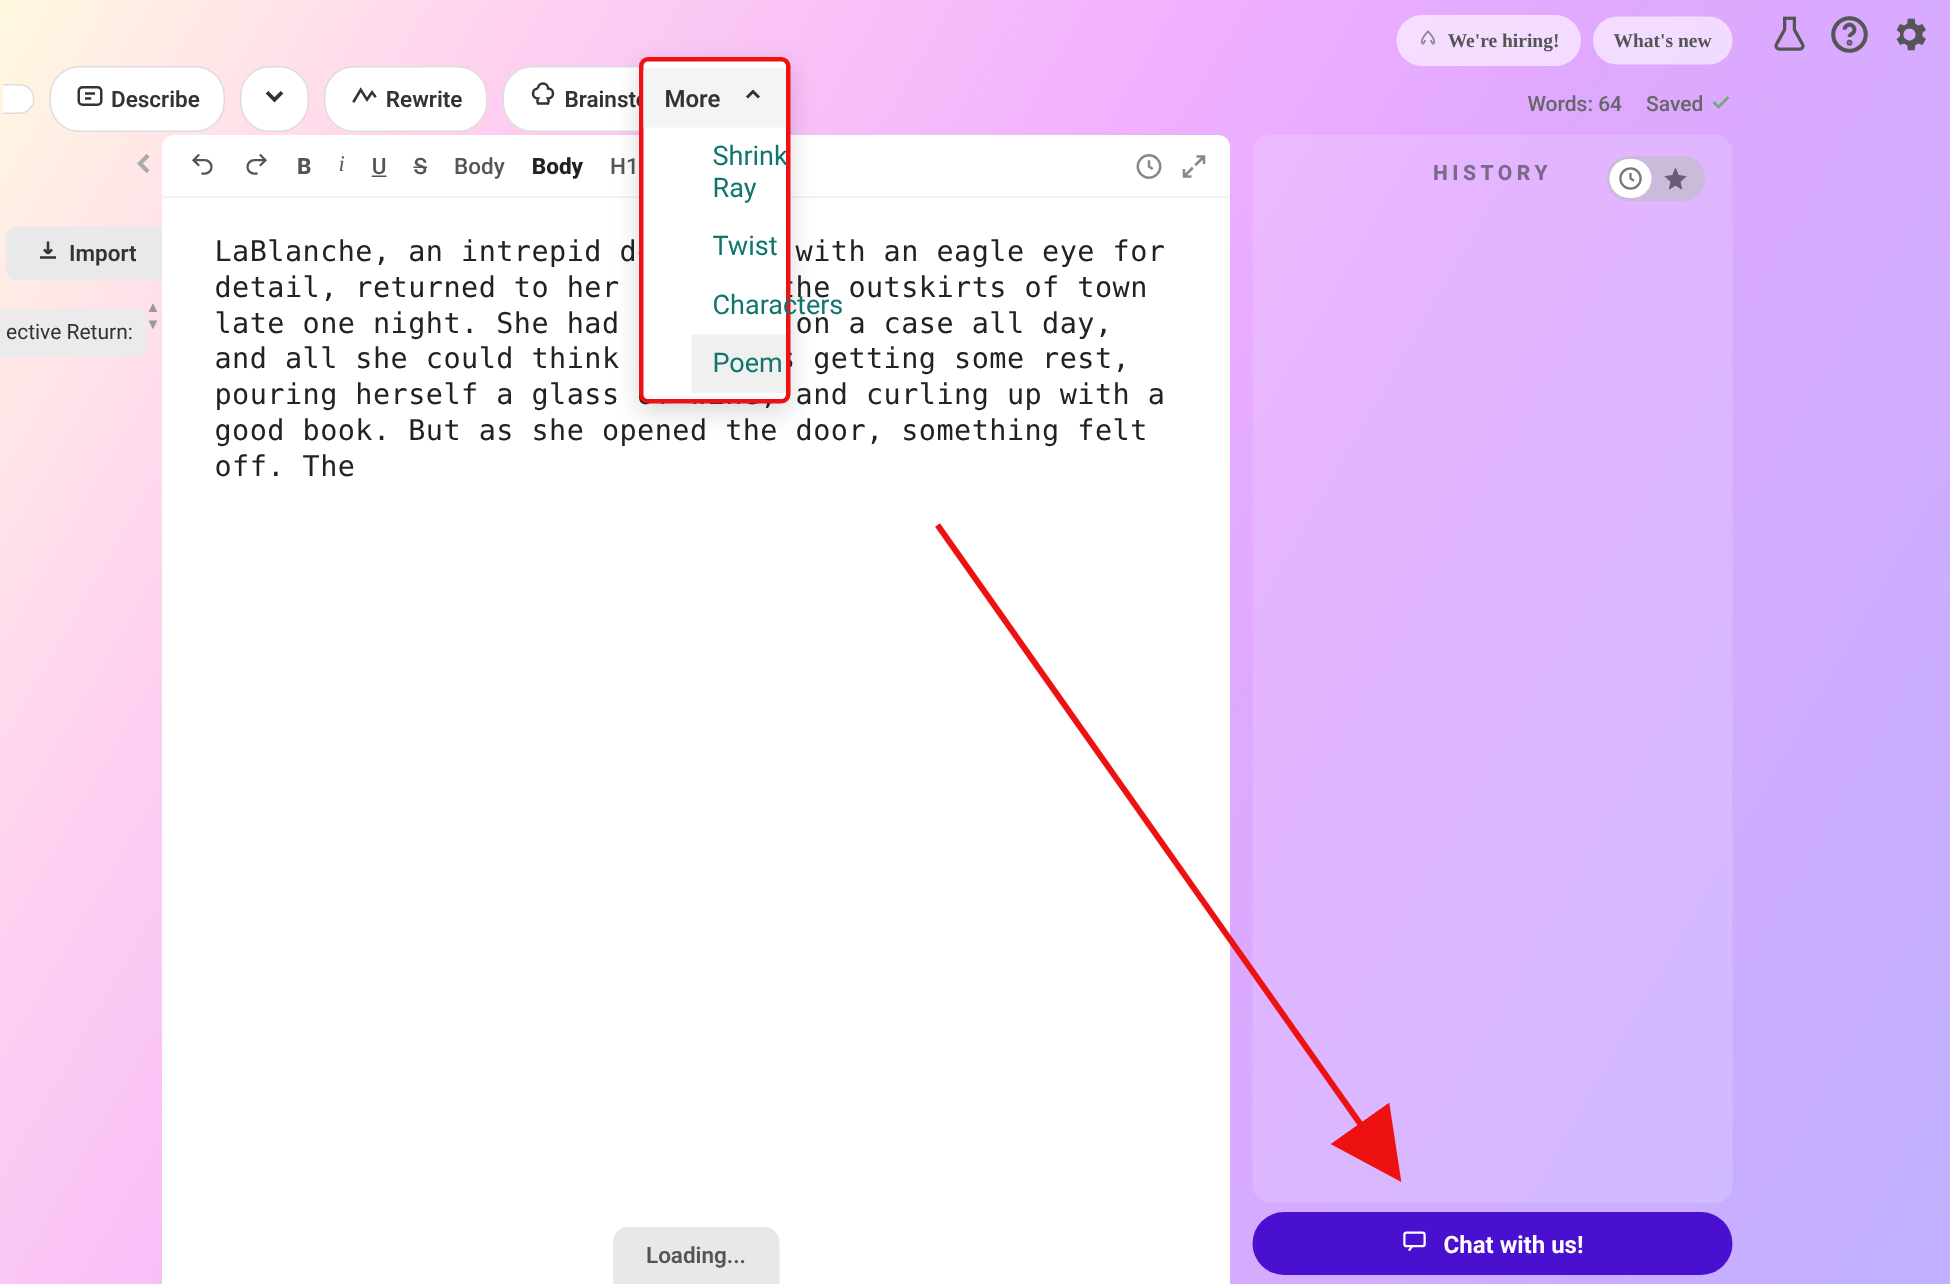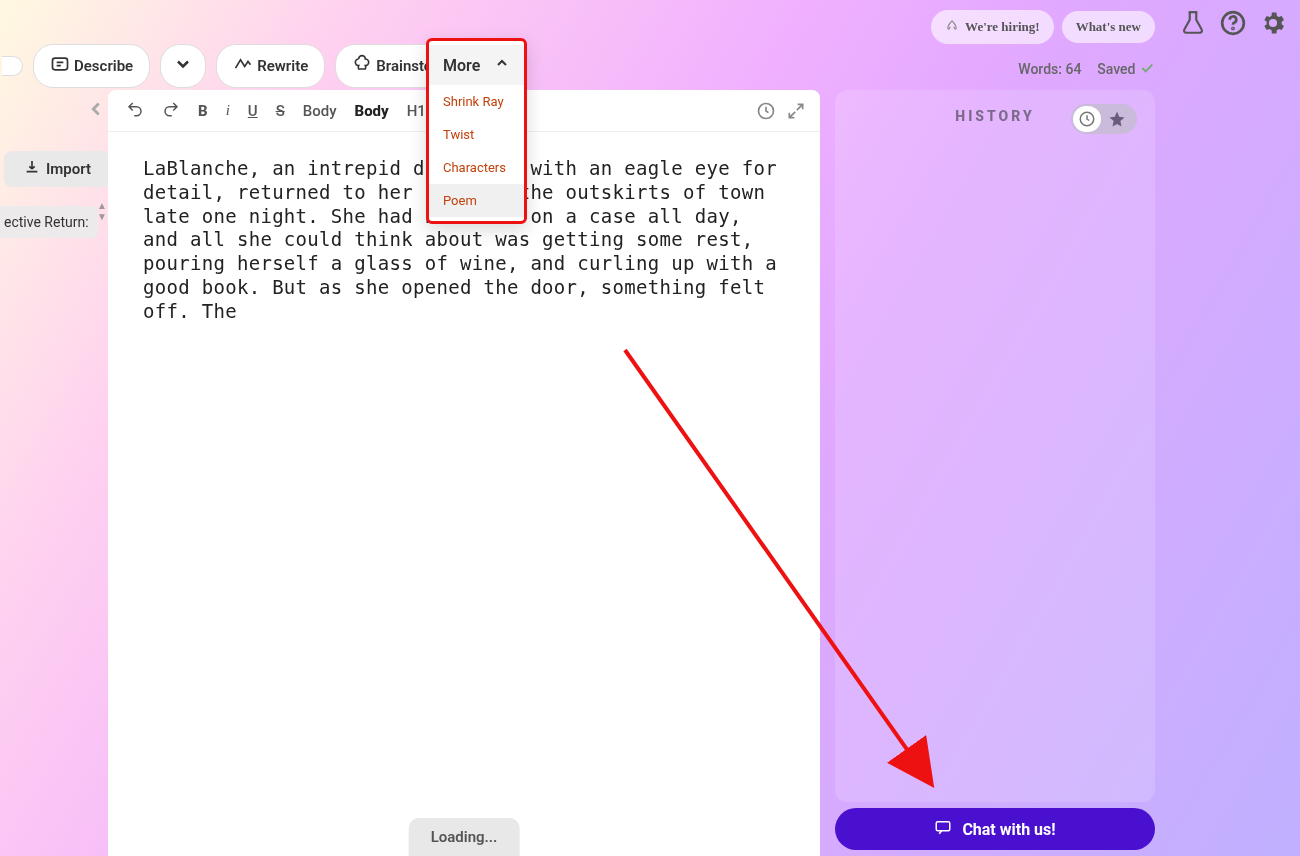--- a/index.html
+++ b/index.html
@@ -225,23 +225,24 @@
     padding: 10px 14px;
     font-size: 16px;
     font-weight: 600;
     color: #333;
     cursor: pointer;
     background: #f4f4f4;
     border-radius: 3px 3px 0 0;
   }
   .dd-item {
     padding: 9px 14px;
-    font-size: 13px;
-    color: #c2410c;
-    cursor: pointer;
+    font-size: 18px;
+    color: #0f766e;
+    cursor: pointer;
+    margin-left: 32px;
   }
   .dd-item.hover { background: #f0f0f0; }
 
   
   .history-panel {
     position: absolute;
     top: 90px;
     right: 145px;
     width: 320px;
     height: 712px;

